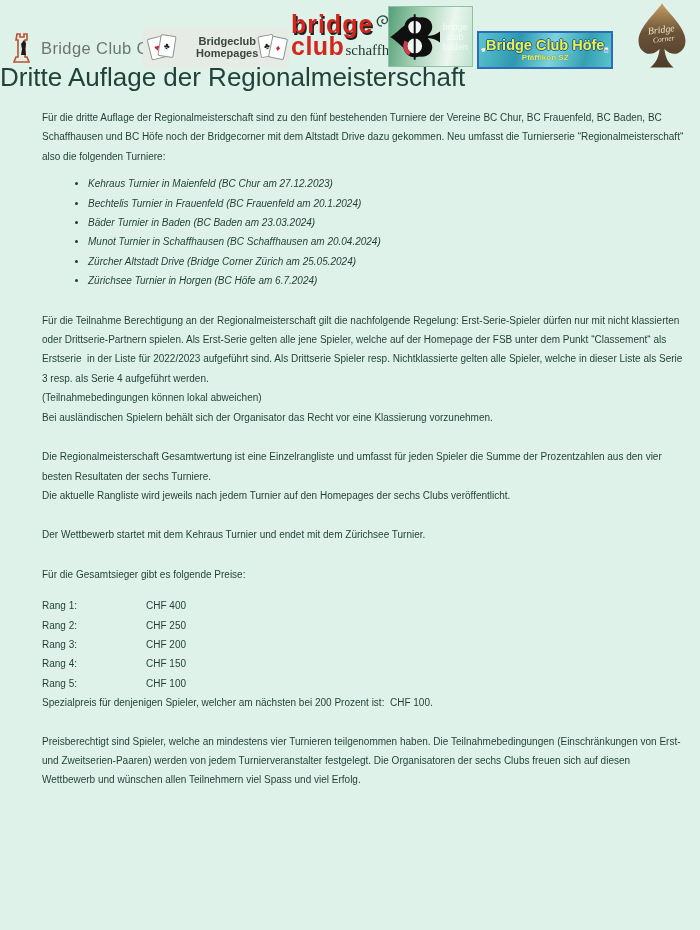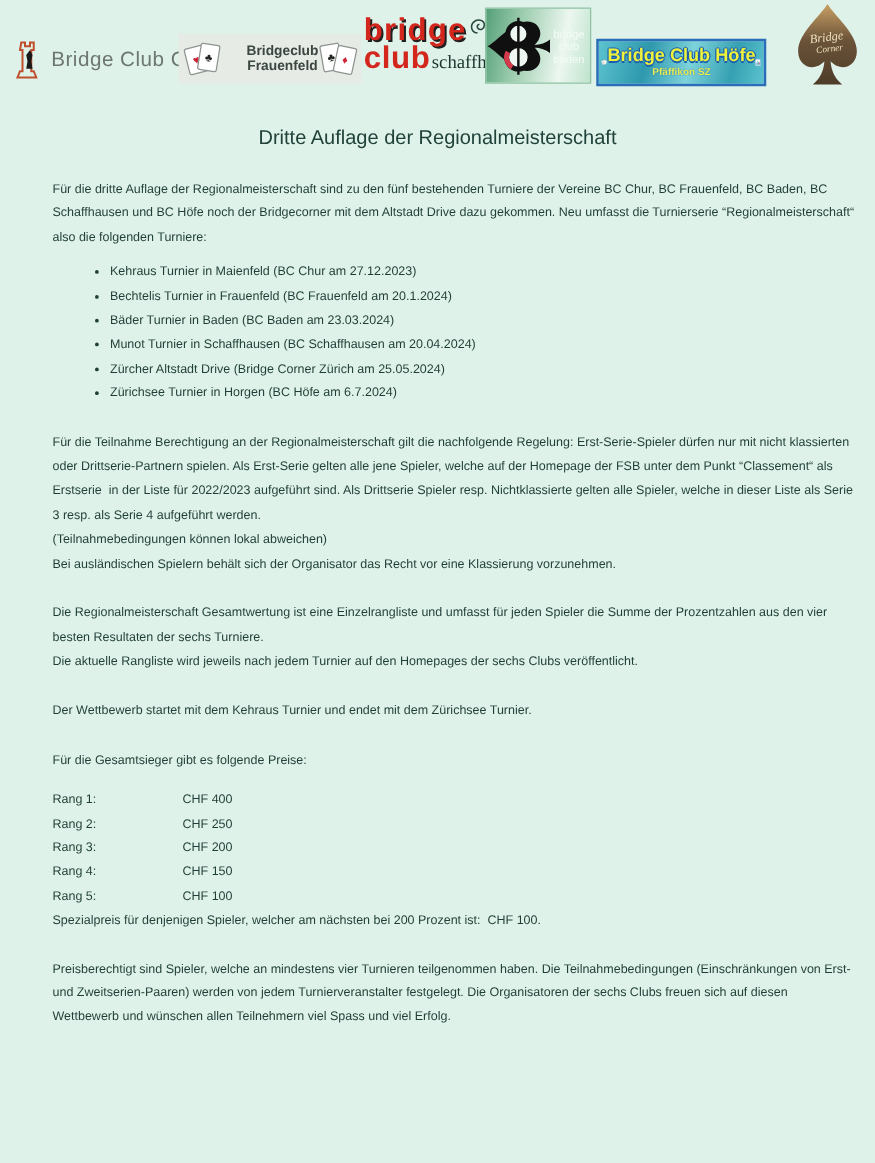--- a/index.html
+++ b/index.html
@@ -45,25 +45,25 @@
     display:flex;align-items:center;justify-content:space-between;padding:0 2px;}
   .hoefe-text{flex:1;text-align:center;line-height:1;}
   .hoefe-title{font-size:14.5px;font-weight:bold;color:#eef23c;
     text-shadow:-1px 0 0 #1d5fae,1px 0 0 #1d5fae,0 -1px 0 #1d5fae,0 1px 0 #1d5fae;white-space:nowrap;}
   .hoefe-sub{font-size:8px;font-weight:bold;color:#e6ef54;margin-top:1px;
     text-shadow:0 0 1px #1d5fae;}
 
   .logo-corner{left:631px;top:2px;width:62px;height:68px;}
 
   
-  .title{margin-top:94px;text-align:center;font-size:16px;line-height:34px;color:#20423a;}
+  .title{margin-top:60px;font-size:26px;line-height:34px;color:#20423a;}
   .doc{padding:0 16px 16px 42px;font-size:10px;line-height:19.4px;}
   .doc p{margin:0;}
   .p1{margin-top:14px !important;}
-  ul.tournaments{margin:8px 0 0 0;padding-left:46px;}
+  ul.tournaments{margin:8px 0 0 0;padding-left:46px;font-style:italic;}
   ul.tournaments li{line-height:19.4px;}
   .p2{margin-top:20px !important;}
   .p3{margin-top:20px !important;}
   .p4{margin-top:20px !important;}
   .p5{margin-top:20px !important;}
   .prizes{margin-top:12px;}
   .prize-row{display:flex;line-height:19.4px;}
   .prize-rank{width:104px;flex:0 0 auto;}
   .p6{margin-top:19px !important;}
 </style>
@@ -82,21 +82,21 @@
       <span class="chur-label">Bridge Club Chur</span>
     </div>
 
     <div class="logo logo-frauenfeld">
       <div class="fcards">
         <div class="fcard" style="left:1px;top:4px;transform:rotate(-14deg);"><span class="red">♥</span></div>
         <div class="fcard" style="left:11px;top:2px;transform:rotate(9deg);"><span class="blk">♣</span></div>
       </div>
       <div class="ftext">
         <div>Bridgeclub</div>
-        <div>Frauenfeld</div>
+        <div>Homepages</div>
       </div>
       <div class="fcards">
         <div class="fcard" style="left:1px;top:2px;transform:rotate(-10deg);"><span class="blk">♣</span></div>
         <div class="fcard" style="left:12px;top:4px;transform:rotate(12deg);"><span class="red">♦</span></div>
       </div>
     </div>
 
     <div class="logo logo-schaffhausen">
       <div class="sh-line1">
         <span>bridge</span>

